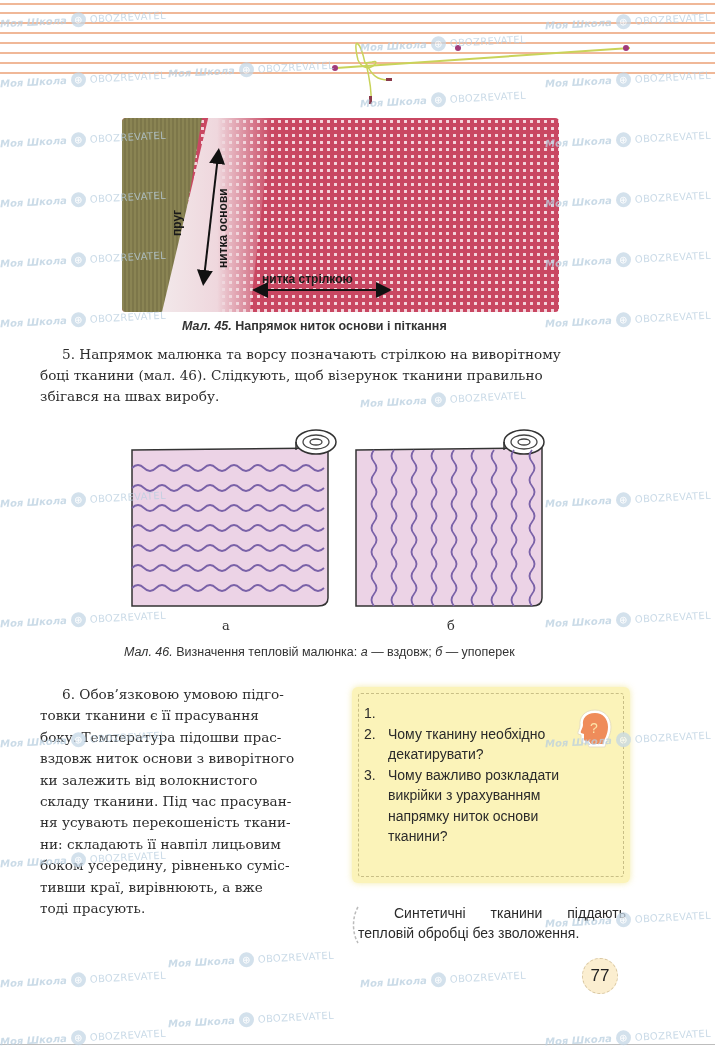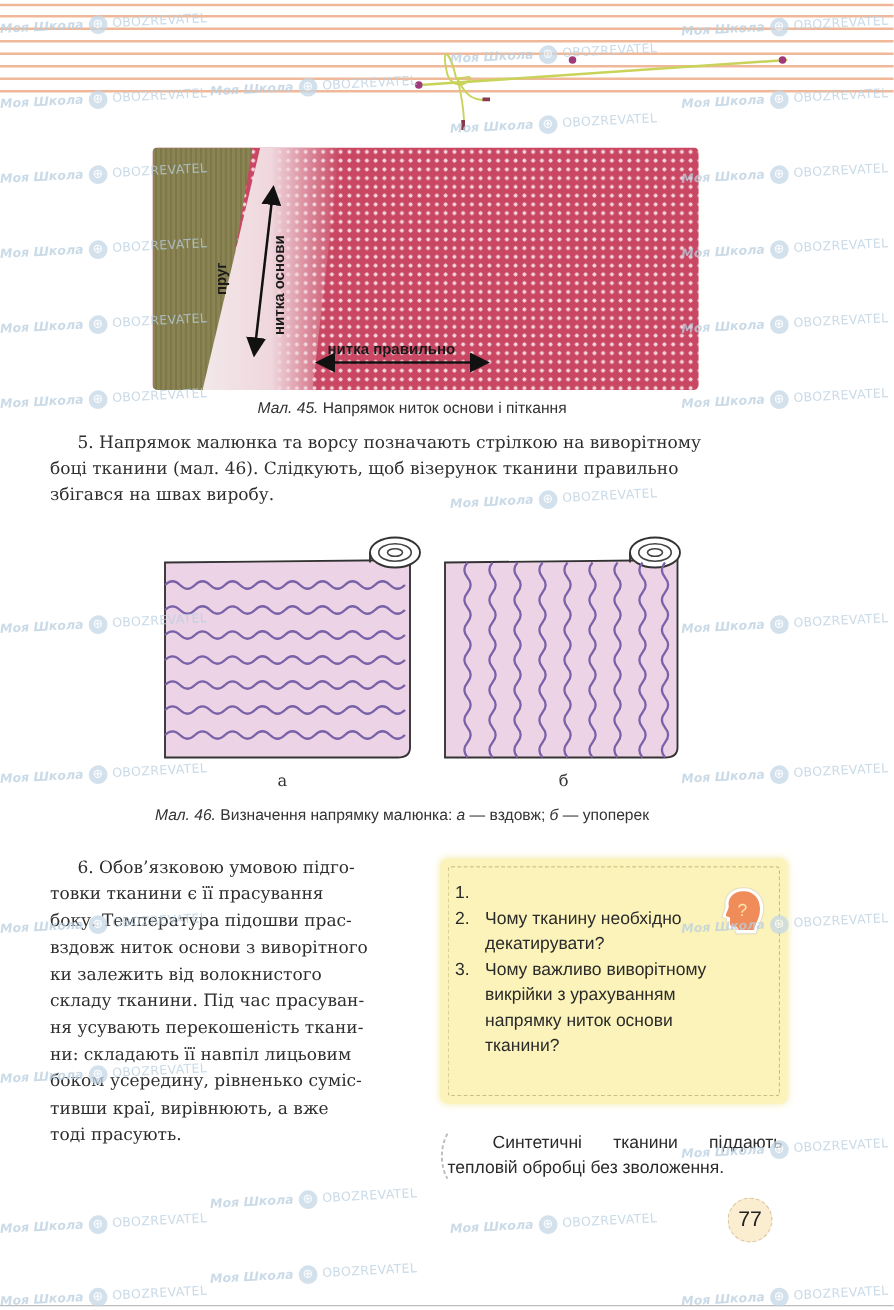--- a/index.html
+++ b/index.html
@@ -130,23 +130,23 @@
     <defs>
       <marker id="ah" markerWidth="8" markerHeight="8" refX="4" refY="4" orient="auto-start-reverse">
         <path d="M0,0 L8,4 L0,8 Z" fill="#111"></path>
       </marker>
     </defs>
     <line x1="96" y1="38" x2="82" y2="160" stroke="#111" stroke-width="2" marker-start="url(#ah)" marker-end="url(#ah)"></line>
     <line x1="138" y1="172" x2="262" y2="172" stroke="#111" stroke-width="2" marker-start="url(#ah)" marker-end="url(#ah)"></line>
   </svg>
   <span class="label-v1">пруг</span>
   <span class="label-v2">нитка основи</span>
-  <span class="label-h">нитка правильно</span>
-</div>
-<div class="caption" style="left:206px; top:319px;">
+  <span class="label-h">нитка стрілкою</span>
+</div>
+<div class="caption" style="left:182px; top:319px;font-weight:bold;">
   <i>Мал. 45.</i><span> Напрямок ниток основи і піткання</span>
 </div>
 
 <div class="para" style="left:40px; top:344px; width:640px;">
   <p style="padding-left:22px">5. Напрямок малюнка та ворсу позначають стрілкою на виворітному</p>
   <p>боці тканини (мал. 46). Слідкують, щоб візерунок тканини правильно</p>
   <p>збігався на швах виробу.</p>
 </div>
 
 <svg class="figure" style="left:128px; top:420px;" width="210" height="194">
@@ -181,21 +181,21 @@
     <path d="M102 30 q-5 6 0 12 t0 12 t0 12 t0 12 t0 12 t0 12 t0 12 t0 12 t0 12 t0 12 t0 12 t0 12 t0 12"></path>
     <path d="M122 30 q-5 6 0 12 t0 12 t0 12 t0 12 t0 12 t0 12 t0 12 t0 12 t0 12 t0 12 t0 12 t0 12 t0 12"></path>
     <path d="M142 30 q-5 6 0 12 t0 12 t0 12 t0 12 t0 12 t0 12 t0 12 t0 12 t0 12 t0 12 t0 12 t0 12 t0 12"></path>
     <path d="M162 30 q-5 6 0 12 t0 12 t0 12 t0 12 t0 12 t0 12 t0 12 t0 12 t0 12 t0 12 t0 12 t0 12 t0 12"></path>
     <path d="M180 30 q-5 6 0 12 t0 12 t0 12 t0 12 t0 12 t0 12 t0 12 t0 12 t0 12 t0 12 t0 12 t0 12 t0 12"></path>
   </g>
 </svg>
 <span class="fig-label" style="left:447px; top:618px;">б</span>
 
 <div class="caption" style="left:124px; top:645px;">
-  <i>Мал. 46.</i><span> Визначення напрямку малюнка: </span><i>а</i><span> — вздовж; </span><i>б</i><span> — упоперек</span>
+  <i>Мал. 46.</i><span> Визначення тепловій малюнка: </span><i>а</i><span> — вздовж; </span><i>б</i><span> — упоперек</span>
 </div>
 
 <div class="para justify" style="left:40px; top:684px; width:288px; line-height:21.4px;">
   <p style="padding-left:22px">6. Обов’язковою умовою підго-</p>
   <p>товки тканини є її прасування</p>
   <p>боку. Температура підошви прас-</p>
   <p>вздовж ниток основи з виворітного</p>
   <p>ки залежить від волокнистого</p>
   <p>складу тканини. Під час прасуван-</p>
   <p>ня усувають перекошеність ткани-</p>
@@ -216,21 +216,21 @@
     <li>
       <span class="num">2.</span>
       <span>
         <span style="display:block">Чому тканину необхідно</span>
         <span style="display:block">декатирувати?</span>
       </span>
     </li>
     <li>
       <span class="num">3.</span>
       <span>
-        <span style="display:block">Чому важливо виворітному</span>
+        <span style="display:block">Чому важливо розкладати</span>
         <span style="display:block">викрійки з урахуванням</span>
         <span style="display:block">напрямку ниток основи</span>
         <span style="display:block">тканини?</span>
       </span>
     </li>
   </ul>
   <svg class="qhead" viewBox="0 0 42 42">
     <path d="M21 3 C10 3 5 11 6 18 C6 22 3 25 4 27 L7 28 L7 33 C7 36 10 37 13 36 L15 40 L31 40 C32 34 37 29 37 20 C37 10 30 3 21 3 Z" fill="#fff" stroke="#e8e0c0" stroke-width="1"></path>
     <path d="M21 6 C12 6 8 12 9 18 C9 21 6 24 7 26 L10 27 L10 32 C10 34 12 35 15 34 L17 37 L29 37 C30 32 34 28 34 20 C34 12 29 6 21 6 Z" fill="#ef8c5a"></path>
     <text x="20" y="26" font-family="Liberation Sans, sans-serif" font-size="14" fill="#fce4a8" text-anchor="middle">?</text>

